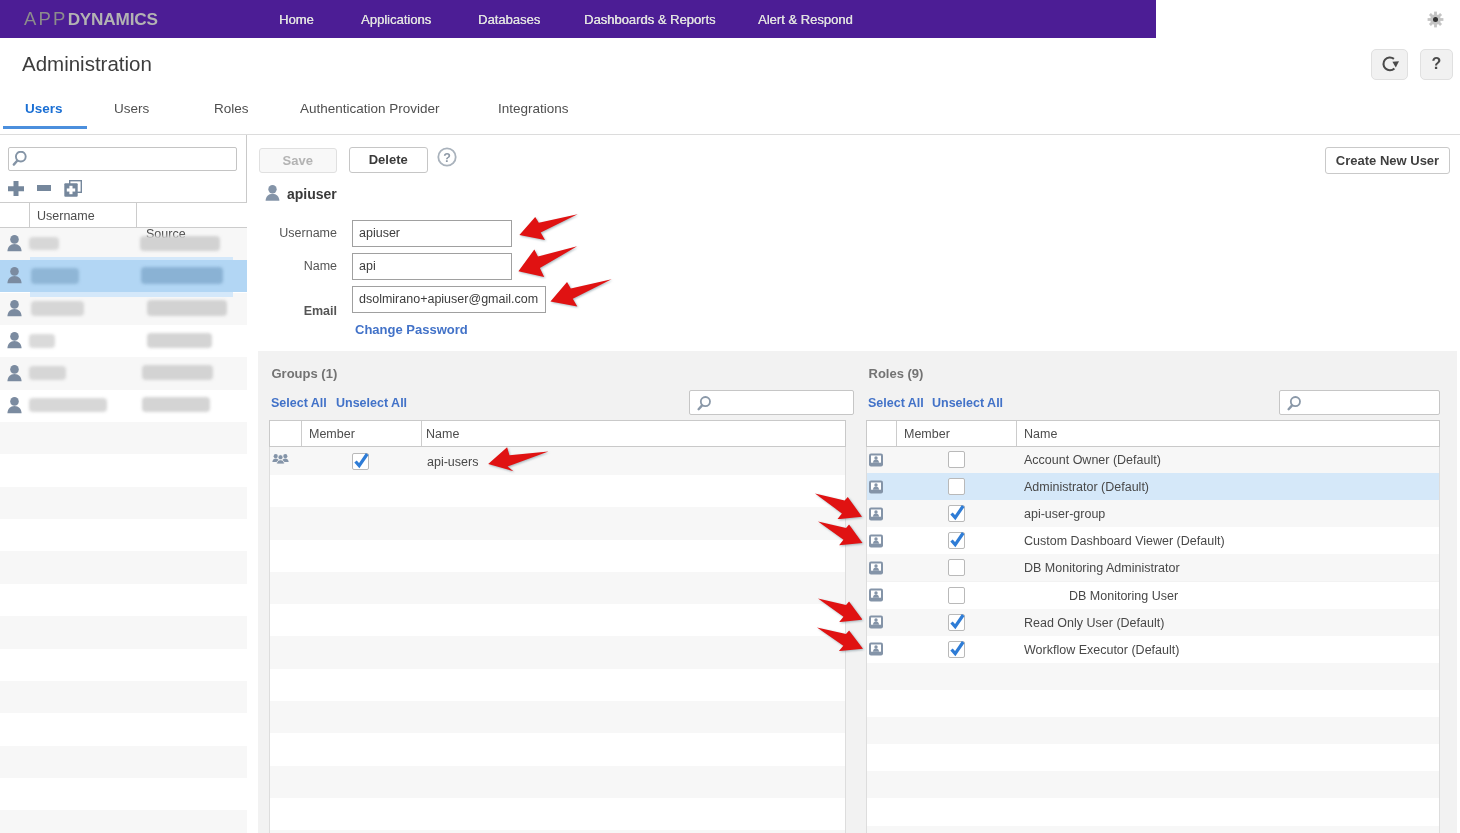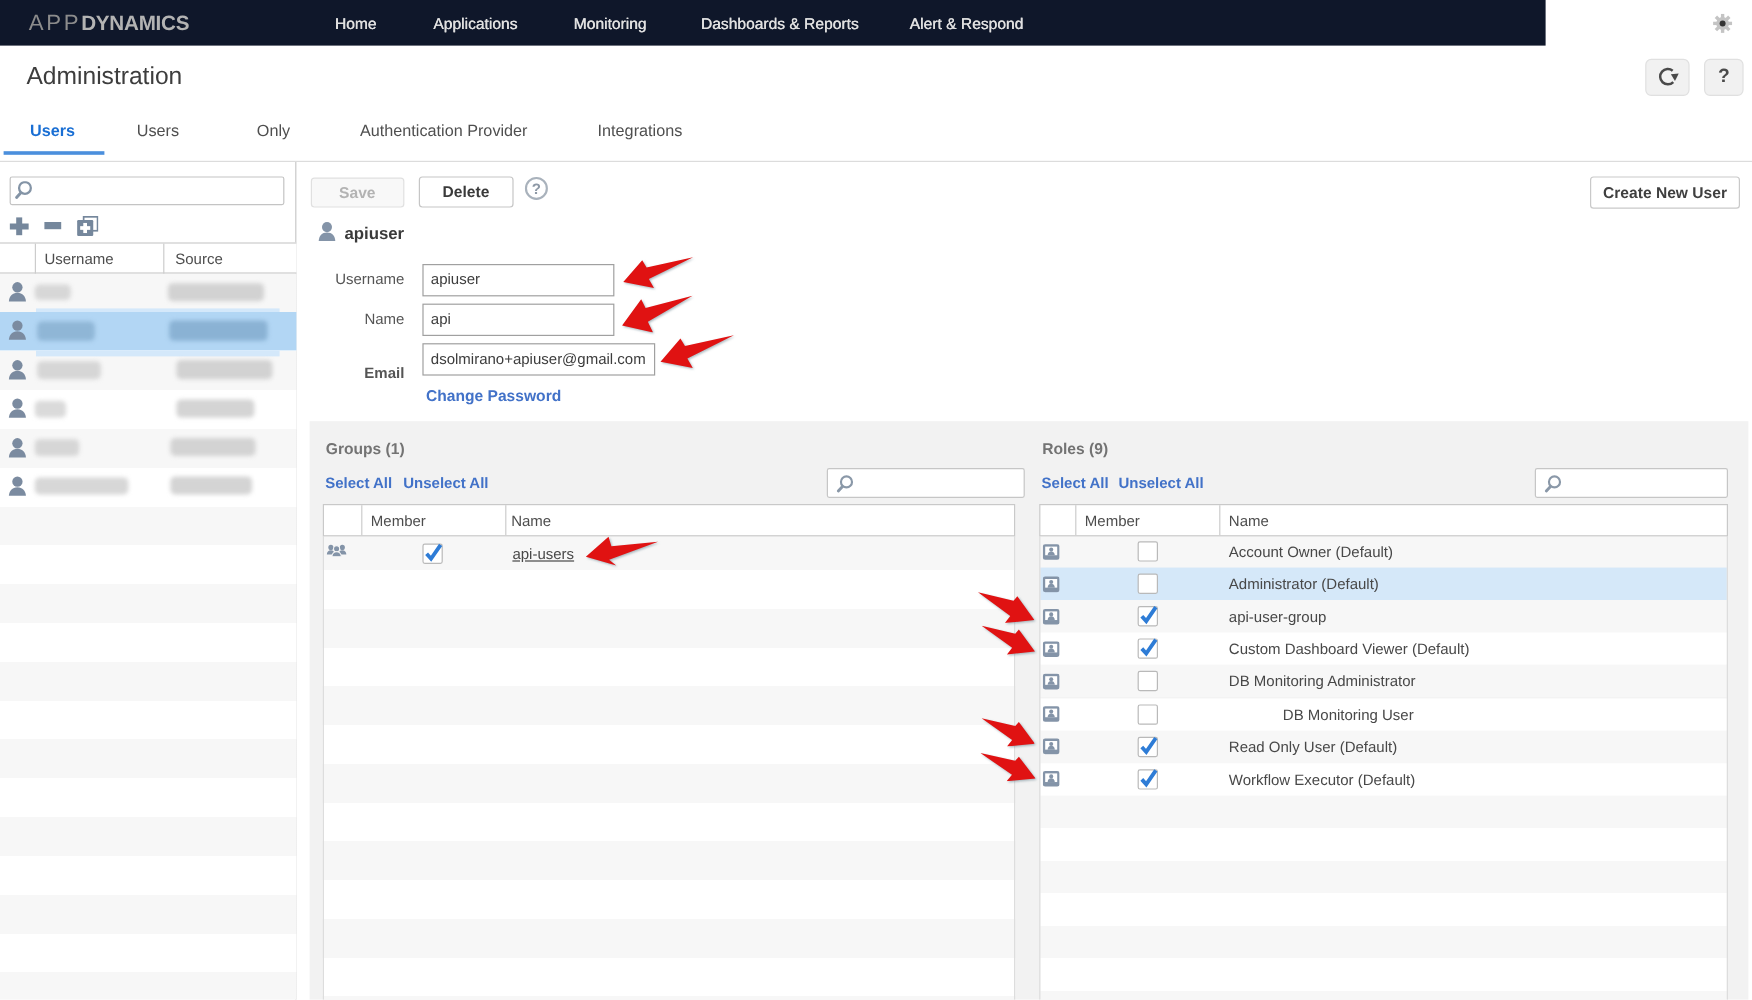--- a/index.html
+++ b/index.html
@@ -1,20 +1,20 @@
 <!DOCTYPE html>
 <html><head>
 <meta charset="utf-8">
 <style>
   * { margin:0; padding:0; box-sizing:border-box; }
   html,body { width:1460px; height:833px; background:#fff; overflow:hidden;
     font-family:"Liberation Sans", sans-serif; }
   .abs { position:absolute; }
   
-  #topbar { position:absolute; left:0; top:0; width:1288px; height:38px; background:#0f172a; }
+  #topbar { position:absolute; left:0; top:0; width:1156px; height:38px; background:#4c1d95; }
   .navitem { position:absolute; top:12px; font-size:13px; color:#e0e0e0; white-space:nowrap; text-shadow:0.3px 0 0 #e0e0e0; }
   
   #title { position:absolute; left:22px; top:51.5px; font-size:20.5px; color:#3d3d3d; }
   .topbtn { position:absolute; background:#f1f1f1; border:1px solid #e0e0e0; border-radius:5px; }
   
   .tab { position:absolute; top:101px; font-size:13.5px; color:#4f4f4f; white-space:nowrap; }
   #tabline { position:absolute; left:0; top:134px; width:1460px; height:1px; background:#dcdcdc; }
   #tabunderline { position:absolute; left:3px; top:126px; width:84px; height:3px; background:#4b8fdd; }
   
   #leftpanel { position:absolute; left:0; top:135px; width:247px; height:698px; background:#fff; border-right:1px solid #c9c9c9; }
@@ -45,21 +45,21 @@
 </style>
 </head>
 <body>
 
 <div id="topbar">
   <div style="position:absolute;left:24px;top:8px;font-size:18px;white-space:nowrap;">
     <span style="color:#8c8c8c;letter-spacing:2.2px;font-size:18.5px;">APP</span><span style="color:#b3b3b3;font-weight:bold;font-size:17.2px;letter-spacing:-0.2px;">DYNAMICS</span>
   </div>
   <div class="navitem" style="left:279px;">Home</div>
   <div class="navitem" style="left:361px;">Applications</div>
-  <div class="navitem" style="left:478px;">Monitoring</div>
+  <div class="navitem" style="left:478px;">Databases</div>
   <div class="navitem" style="left:584px;">Dashboards &amp; Reports</div>
   <div class="navitem" style="left:758px;">Alert &amp; Respond</div>
   <svg class="abs" style="left:1427px;top:11px;" width="17" height="17" viewBox="0 0 17 17">
     <g fill="#c4c4c4">
       <rect x="7.1" y="0.6" width="2.8" height="15.8"></rect>
       <rect x="0.6" y="7.1" width="15.8" height="2.8"></rect>
       <rect x="7.1" y="0.6" width="2.8" height="15.8" transform="rotate(45 8.5 8.5)"></rect>
       <rect x="7.1" y="0.6" width="2.8" height="15.8" transform="rotate(-45 8.5 8.5)"></rect>
       <circle cx="8.5" cy="8.5" r="5.3"></circle>
     </g>
@@ -71,37 +71,37 @@
 <div class="topbtn" style="left:1371px;top:49px;width:37px;height:31px;"></div>
 <svg class="abs" style="left:1381px;top:55px;" width="18" height="18" viewBox="0 0 18 18">
   <path d="M 13.4 13.4 A 6.4 6.4 0 1 1 12.9 3.9" fill="none" stroke="#4a4a4a" stroke-width="2.1"></path>
     <polygon points="11.4,6.8 18,6.2 14.8,12.6" fill="#4a4a4a"></polygon>
 </svg>
 <div class="topbtn" style="left:1420px;top:49px;width:33px;height:31px;"></div>
 <div class="abs" style="left:1420px;top:55px;width:33px;text-align:center;font-size:16px;font-weight:bold;color:#4a4a4a;">?</div>
 
 <div class="tab" style="left:25px;color:#1a6fd4;font-weight:bold;">Users</div>
 <div class="tab" style="left:114px;">Users</div>
-<div class="tab" style="left:214px;">Only</div>
+<div class="tab" style="left:214px;">Roles</div>
 <div class="tab" style="left:300px;">Authentication Provider</div>
 <div class="tab" style="left:498px;">Integrations</div>
 <div id="tabunderline"></div>
 <div id="tabline"></div>
 
 <div id="leftpanel"></div>
 <div id="lsearch"></div>
 <div id="lrows"></div>
 <div id="lsel"></div>
 <div class="selband" style="top:256.5px;height:3.5px;"></div>
 <div class="selband" style="top:292.4px;height:4.8px;"></div>
 <div id="lheader">
   <div class="lcol" style="left:29px;"></div>
   <div class="lcol" style="left:136px;"></div>
   <div class="hdrtxt" style="position:absolute;left:37px;top:6px;">Username</div>
-  <div class="hdrtxt" style="position:absolute;left:146px;top:6px;">Source</div>
+  <div class="hdrtxt" style="position:absolute;left:146px;top:24px;">Source</div>
 </div>
 
 <svg class="abs" style="left:11.5px;top:150.5px;" width="17" height="17" viewBox="0 0 17 17">
   <circle cx="8.8" cy="5.6" r="4.9" fill="none" stroke="#8494a6" stroke-width="1.9"></circle>
   <line x1="5.2" y1="9.8" x2="1.8" y2="13.6" stroke="#8494a6" stroke-width="2.4" stroke-linecap="round"></line>
 </svg>
 <svg class="abs" style="left:8px;top:180.5px;" width="16" height="15.5" viewBox="0 0 16 15.5">
   <rect x="5.5" y="0" width="5" height="15.5" fill="#75879c"></rect>
   <rect x="0" y="5.25" width="16" height="5" fill="#75879c"></rect>
 </svg>
@@ -216,21 +216,21 @@
       <circle cx="12.5" cy="2.6" r="2"></circle>
       <path d="M12.5 4.8 C10.6 4.8 9.4 6.2 9.3 8.2 L15.7 8.2 C15.6 6.2 14.4 4.8 12.5 4.8 Z"></path>
       <circle cx="8" cy="3.6" r="2.4" stroke="#f7f7f7" stroke-width=".8"></circle>
       <path d="M8 6 C5.8 6 4.4 7.6 4.3 10 L11.7 10 C11.6 7.6 10.2 6 8 6 Z" stroke="#f7f7f7" stroke-width=".8"></path>
     </g>
   </svg>
 <div class="cb" style="left:352px;top:453px;"></div>
 <svg class="abs rcheck" style="left:352px;top:453px;">
     <use href="#check"></use>
   </svg>
-<div class="rowtxt abs" style="left:427px;top:455px;text-decoration:underline;">api-users</div>
+<div class="rowtxt abs" style="left:427px;top:455px;">api-users</div>
 
 <div class="ptitle" style="left:868.5px;top:366px;">Roles (9)</div>
 <a class="blue abs" style="left:868px;top:396px;" href="#">Select All</a>
 <a class="blue abs" style="left:932px;top:396px;" href="#">Unselect All</a>
 <div class="searchbox" style="left:1279px;top:390px;width:161px;"></div>
 <svg class="abs" style="left:1286px;top:395px;" width="16" height="17" viewBox="0 0 16 17">
   <circle cx="9.4" cy="6.6" r="4.6" fill="none" stroke="#8a98a8" stroke-width="1.8"></circle>
   <line x1="5.9" y1="10.6" x2="2.6" y2="14.2" stroke="#8a98a8" stroke-width="2.4" stroke-linecap="round"></line>
 </svg>
 

